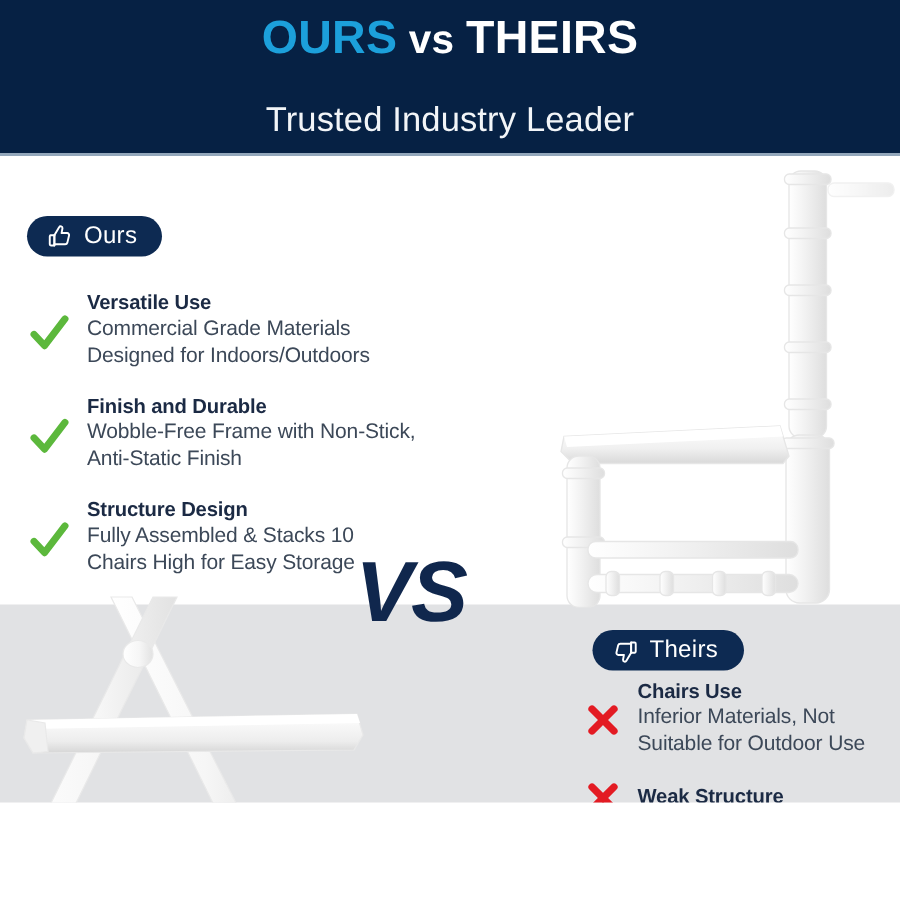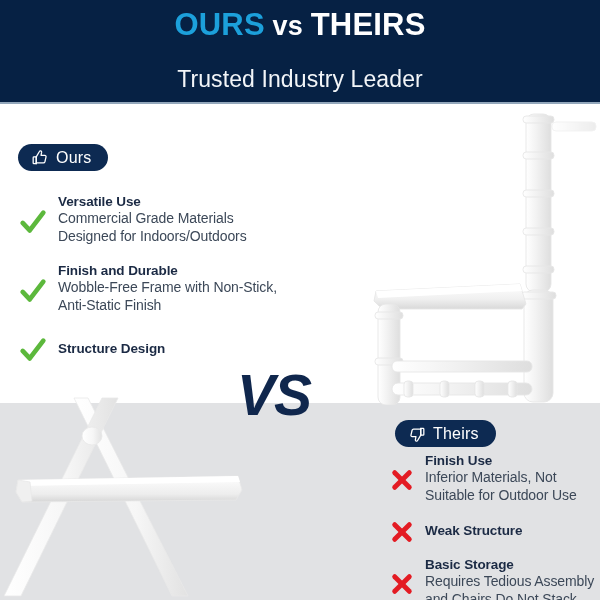--- a/index.html
+++ b/index.html
@@ -7,21 +7,21 @@
   body {
     font-family: "Liberation Sans", sans-serif;
     background: #ffffff;
     overflow: hidden;
     position: relative;
   }
 
   #canvas {
     position: relative;
     width: 600px;
-    height: 600px;
+    height: 535px;
     overflow: hidden;
     background: #ffffff;
   }
 
   
   .header {
     position: absolute;
     left: 0; top: 0;
     width: 600px; height: 104px;
     background: #062144;
@@ -267,20 +267,21 @@
         <div class="row-desc">Wobble-Free Frame with Non-Stick,<br>Anti-Static Finish</div>
       </div>
     </div>
 
     <div class="row">
       <svg class="mark" viewBox="0 0 32 32" fill="none" stroke="#5CB83C" stroke-width="5" stroke-linecap="round" stroke-linejoin="round">
         <path d="M5 17 L12.5 25 L27 6"></path>
       </svg>
       <div class="row-text">
         <div class="row-title">Structure Design</div>
+        <div class="row-desc">Fully Assembled &amp; Stacks 10<br>Chairs High for Easy Storage</div>
       </div>
     </div>
 
   </div>
 
   <div class="vs-mark">VS</div>
 
   <div class="badge badge-theirs">
     <svg class="badge-icon" width="18" height="18" viewBox="0 0 24 24" fill="none" stroke="#ffffff" stroke-width="1.7" stroke-linecap="round" stroke-linejoin="round">
       <path d="M17 13.5v-9"></path>
@@ -291,21 +292,21 @@
   </div>
 
   <div class="list list-theirs">
 
     <div class="row">
       <svg class="mark" viewBox="0 0 32 32" fill="none" stroke="#E31B23" stroke-width="6" stroke-linecap="round">
         <path d="M7 7 L25 25"></path>
         <path d="M25 7 L7 25"></path>
       </svg>
       <div class="row-text">
-        <div class="row-title">Finish Use</div>
+        <div class="row-title">Chairs Use</div>
         <div class="row-desc">Inferior Materials, Not<br>Suitable for Outdoor Use</div>
       </div>
     </div>
 
     <div class="row">
       <svg class="mark" viewBox="0 0 32 32" fill="none" stroke="#E31B23" stroke-width="6" stroke-linecap="round">
         <path d="M7 7 L25 25"></path>
         <path d="M25 7 L7 25"></path>
       </svg>
       <div class="row-text">

